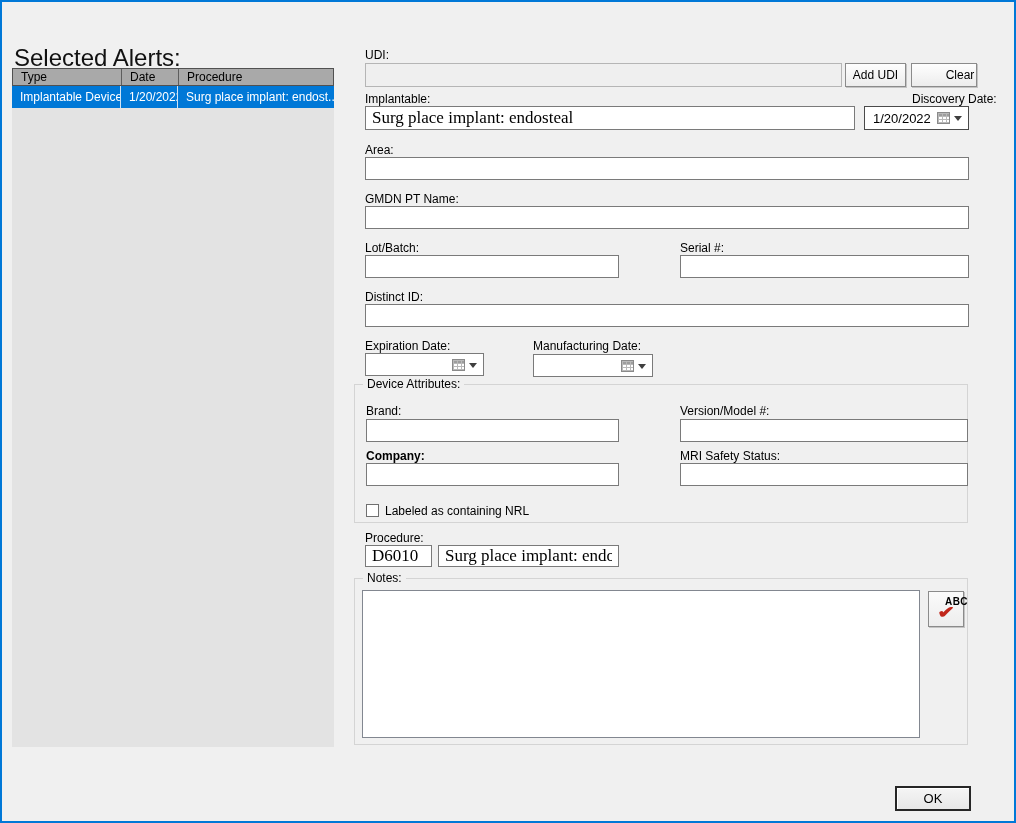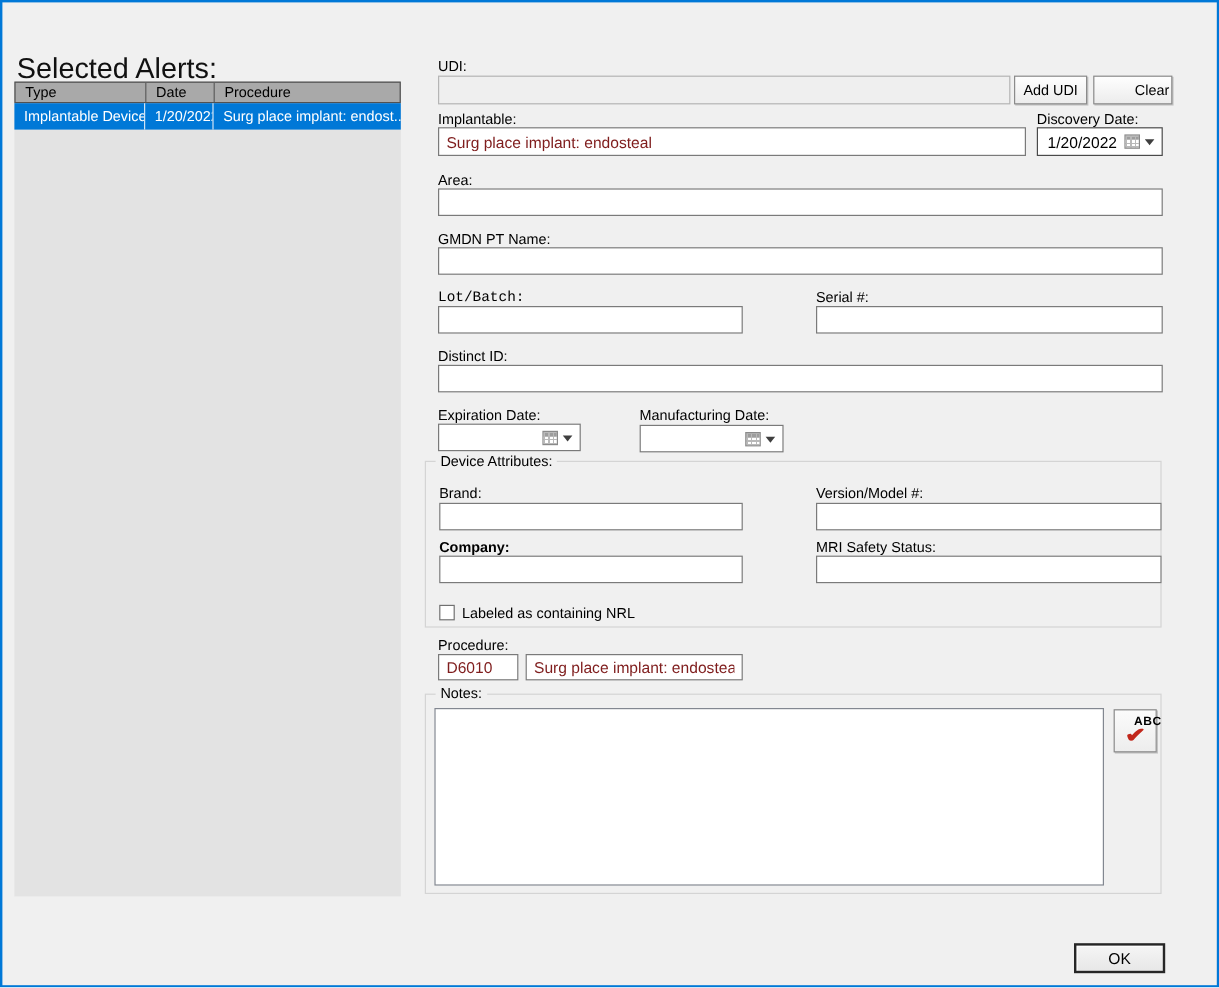--- a/index.html
+++ b/index.html
@@ -25,21 +25,21 @@
   .lv-header{display:flex;height:18px;background:#a9a9a9;border:1px solid #515151;box-sizing:border-box;}
   .lv-hcell{font-size:12px;line-height:16px;padding-left:8px;box-sizing:border-box;color:#000;overflow:hidden;white-space:nowrap;}
   .lv-hcell + .lv-hcell{border-left:1px solid #5e5e5e;}
   .lv-row{display:flex;height:22px;background:#0078d7;color:#fff;}
   .lv-cell{font-size:12px;line-height:22px;padding-left:8px;box-sizing:border-box;overflow:hidden;white-space:nowrap;}
   .lv-cell + .lv-cell{border-left:1px solid #cfe3f5;}
   .c-type{width:108px;}.c-date{width:57px;}.c-proc{width:157px;flex:1;}
   
   .lbl{position:absolute;font-size:12px;color:#000;white-space:nowrap;}
   .tb{position:absolute;box-sizing:border-box;background:#fff;border:1px solid #7a7a7a;
-      font-family:Liberation Sans, sans-serif;font-size:13px;color:#7f1d1d;padding:2px 6px;outline:none;}
+      font-family:Liberation Serif, serif;font-size:17px;color:#000000;padding:2px 6px;outline:none;}
   .tb:disabled,.tb.disabled{background:#efefef;border-color:#b5b5b5;}
   .btn{position:absolute;box-sizing:border-box;background:linear-gradient(#fefefe,#ececec);
        border:1px solid #8b8b8b;box-shadow:1px 1px 0 rgba(0,0,0,0.18);
        font-family:"Liberation Sans",sans-serif;font-size:12px;color:#000;
        display:flex;align-items:center;justify-content:center;cursor:default;padding:0;}
   .datebox{position:absolute;box-sizing:border-box;background:#fff;border:1px solid #7a7a7a;
        display:flex;align-items:center;}
   .datebox.active{border-color:#4a4a4a;}
   .date-value{flex:1;font-size:13px;padding-left:8px;white-space:nowrap;}
   .cal-icon{width:13px;height:12px;box-sizing:border-box;border:1px solid #8a8a8a;margin-right:4px;flex:none;
@@ -84,34 +84,34 @@
     </div>
   </div>
 
   <div class="lbl" style="left:365px;top:48px;">UDI:</div>
   <input class="tb disabled" style="left: 365px; top: 63px; width: 477px; height: 24px;" disabled="" value="">
   <button class="btn" style="left:845px;top:63px;width:61px;height:24px;">Add UDI</button>
   <button class="btn" style="left:911px;top:63px;width:66px;height:24px;padding-left:32px;">Clear</button>
 
   <div class="lbl" style="left:365px;top:92px;">Implantable:</div>
   <input class="tb" style="left: 365px; top: 106px; width: 490px; height: 24px;" value="Surg place implant: endosteal">
-  <div class="lbl" style="left:864px;top:92px;text-align:right;">Discovery Date:</div>
+  <div class="lbl" style="left:912px;top:92px;text-align:right;">Discovery Date:</div>
   <div class="datebox active" style="left:864px;top:106px;width:105px;height:24px;">
     <span class="date-value">1/20/2022</span>
     <span class="cal-icon"></span>
     <span class="drop-arrow"></span>
   </div>
 
   <div class="lbl" style="left:365px;top:143px;">Area:</div>
   <input class="tb" style="left: 365px; top: 157px; width: 604px; height: 23px;" value="">
 
   <div class="lbl" style="left:365px;top:192px;">GMDN PT Name:</div>
   <input class="tb" style="left: 365px; top: 206px; width: 604px; height: 23px;" value="">
 
-  <div class="lbl" style="left:365px;top:241px;font-family:Liberation Mono, monospace;">Lot/Batch:</div>
+  <div class="lbl" style="left:365px;top:241px;">Lot/Batch:</div>
   <input class="tb" style="left: 365px; top: 255px; width: 254px; height: 23px;" value="">
   <div class="lbl" style="left:680px;top:241px;">Serial #:</div>
   <input class="tb" style="left: 680px; top: 255px; width: 289px; height: 23px;" value="">
 
   <div class="lbl" style="left:365px;top:290px;">Distinct ID:</div>
   <input class="tb" style="left: 365px; top: 304px; width: 604px; height: 23px;" value="">
 
   <div class="lbl" style="left:365px;top:339px;">Expiration Date:</div>
   <div class="datebox" style="left:365px;top:353px;width:119px;height:23px;">
     <span class="date-value"></span>

